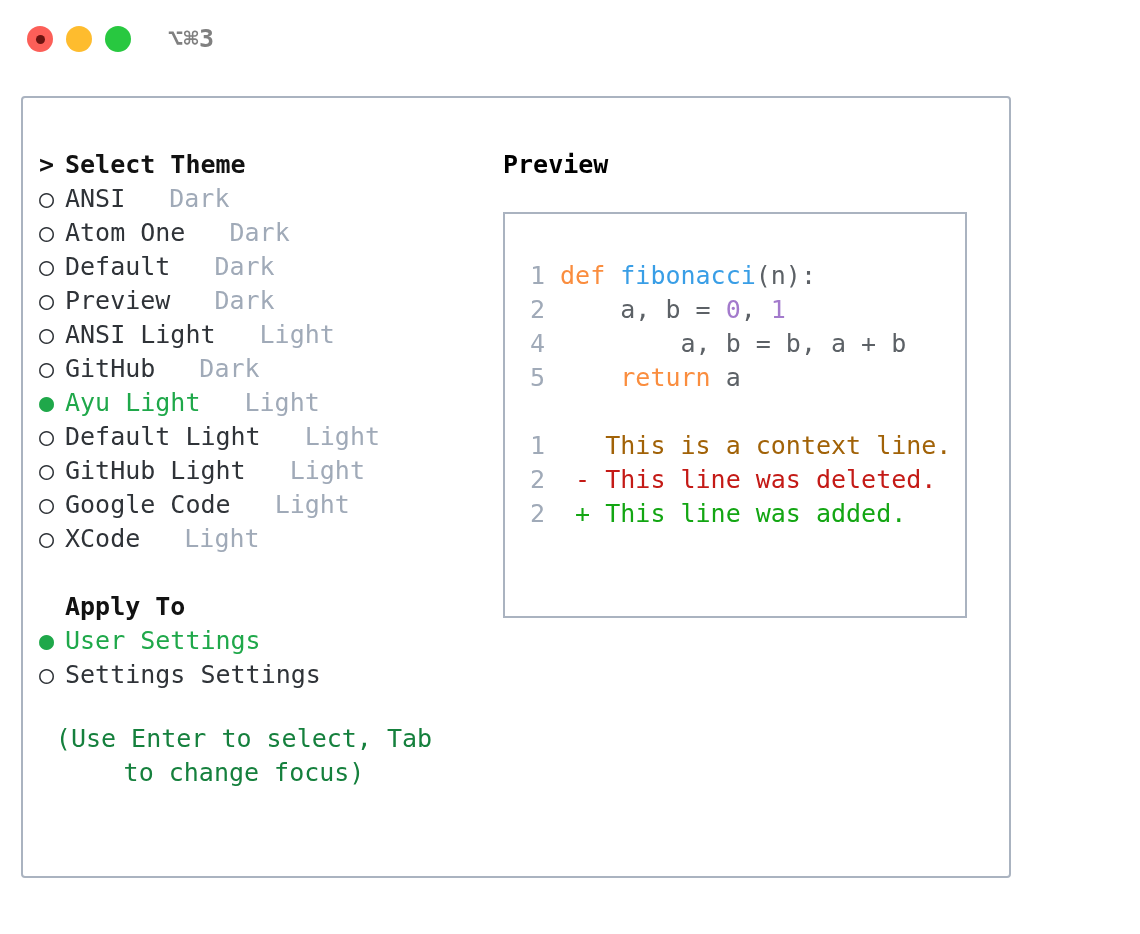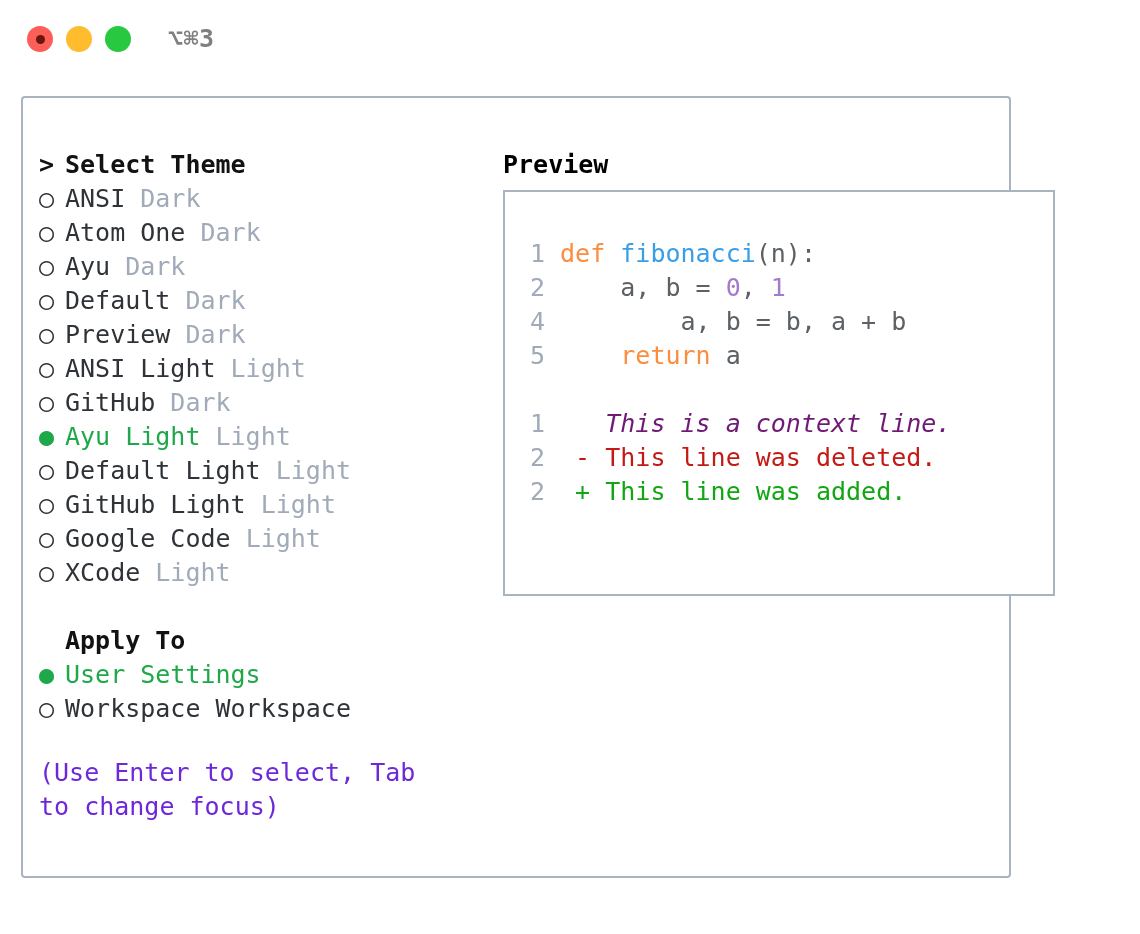--- a/index.html
+++ b/index.html
@@ -106,48 +106,50 @@
     display: inline-block;
     width: 26px;
     color: #2f3338;
   }
   .opt-row.selected .bullet,
   .opt-row.selected .opt-label {
     color: #1fa84a;
   }
   .opt-cat {
     color: #a0aab8;
+    margin-left: 29px;
   }
 
   .spacer-sm { height: 34px; }
   .spacer-md { height: 30px; }
 
   .hint {
     font-size: 25px;
     line-height: 34px;
-    color: #6d28d9;
+    color: #15803d;
     width: 410px;
     white-space: pre-wrap;
+    text-align: center;
   }
 
   
   .right-col {
     position: absolute;
     left: 480px; top: 50px;
     width: 490px;
   }
   .preview-title {
     font-size: 25px;
     font-weight: bold;
     color: #000000;
     line-height: 34px;
   }
   .preview-box {
-    margin-top: 8px;
-    width: 552px;
+    margin-top: 30px;
+    width: 464px;
     height: 406px;
     border: 2px solid #aab3c0;
     background: #ffffff;
     box-sizing: border-box;
     position: relative;
     padding-left: 35px;
   }
   .code-area {
     position: absolute;
     left: 16px; top: 45px;
@@ -167,21 +169,21 @@
   .gap-line { height: 34px; }
 
   
   .tok-kw   { color: #fa8d3e; }
   .tok-fn   { color: #399ee6; }
   .tok-num  { color: #a37acc; }
   .tok-call { color: #f07171; }
   .tok-txt  { color: #5c6166; }
 
   
-  .diff-ctx { color: #701a75; font-style: italic; }
+  .diff-ctx { color: #a16207; }
   .diff-del { color: #c41a16; }
   .diff-add { color: #13a613; }
 </style>
 </head>
 <body>
 
 <div class="window">
 
   <div class="titlebar">
     <div class="traffic">
@@ -194,39 +196,38 @@
 
   <div class="card">
 
     <div class="left-col">
 
       <div class="section-head"><span class="marker">&gt;</span><span>Select Theme</span></div>
 
       <div id="theme-list">
           <div class="opt-row"><span class="bullet">○</span><span class="opt-label">ANSI</span><span class="opt-cat"> Dark</span></div>
           <div class="opt-row"><span class="bullet">○</span><span class="opt-label">Atom One</span><span class="opt-cat"> Dark</span></div>
-          <div class="opt-row"><span class="bullet">○</span><span class="opt-label">Ayu</span><span class="opt-cat"> Dark</span></div>
           <div class="opt-row"><span class="bullet">○</span><span class="opt-label">Default</span><span class="opt-cat"> Dark</span></div>
           <div class="opt-row"><span class="bullet">○</span><span class="opt-label">Preview</span><span class="opt-cat"> Dark</span></div>
           <div class="opt-row"><span class="bullet">○</span><span class="opt-label">ANSI Light</span><span class="opt-cat"> Light</span></div>
           <div class="opt-row"><span class="bullet">○</span><span class="opt-label">GitHub</span><span class="opt-cat"> Dark</span></div>
           <div class="opt-row selected"><span class="bullet">●</span><span class="opt-label">Ayu Light</span><span class="opt-cat"> Light</span></div>
           <div class="opt-row"><span class="bullet">○</span><span class="opt-label">Default Light</span><span class="opt-cat"> Light</span></div>
           <div class="opt-row"><span class="bullet">○</span><span class="opt-label">GitHub Light</span><span class="opt-cat"> Light</span></div>
           <div class="opt-row"><span class="bullet">○</span><span class="opt-label">Google Code</span><span class="opt-cat"> Light</span></div>
           <div class="opt-row"><span class="bullet">○</span><span class="opt-label">XCode</span><span class="opt-cat"> Light</span></div>
         </div>
 
       <div class="spacer-sm"></div>
 
       <div class="section-head"><span class="marker"> </span><span>Apply To</span></div>
 
       <div id="apply-list">
           <div class="opt-row selected"><span class="bullet">●</span><span class="opt-label">User Settings</span></div>
-          <div class="opt-row"><span class="bullet">○</span><span class="opt-label">Workspace Workspace</span></div>
+          <div class="opt-row"><span class="bullet">○</span><span class="opt-label">Settings Settings</span></div>
         </div>
 
       <div class="spacer-md"></div>
 
       <div class="hint">(Use Enter to select, Tab to change focus)</div>
     </div>
 
     <div class="right-col">
       <div class="preview-title">Preview</div>
 

